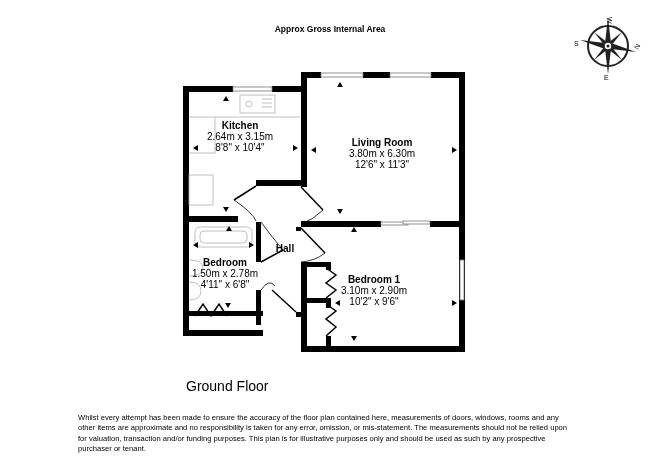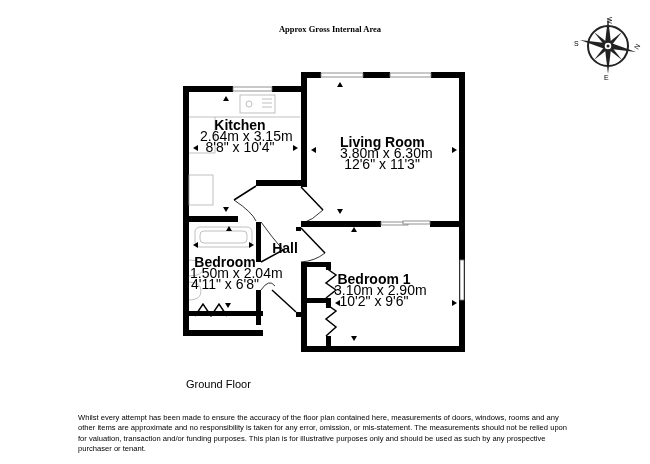--- a/index.html
+++ b/index.html
@@ -1,23 +1,23 @@
 <!DOCTYPE html>
 <html><head>
 <meta charset="utf-8">
 <style>
   html,body{margin:0;padding:0;background:#fff;}
   body{width:650px;height:464px;position:relative;overflow:hidden;font-family:"Liberation Sans",sans-serif;color:#000;}
-  .area{position:absolute;left:225px;top:24px;width:210px;text-align:center;font-size:8.5px;font-weight:bold;line-height:11px;font-family:Liberation Serif, serif;}
+  .area{position:absolute;left:225px;top:24px;width:210px;text-align:center;font-size:8.5px;font-weight:bold;line-height:11px;}
   .compass{position:absolute;left:572px;top:10px;width:72px;height:72px;}
   svg.plan{position:absolute;left:0;top:0;}
-  .room-label{position:absolute;text-align:center;font-size:14px;line-height:11px;white-space:nowrap;}
+  .room-label{position:absolute;text-align:center;font-size:10px;line-height:11px;white-space:nowrap;}
   .room-label .name{font-weight:bold;display:block;}
   .room-label .dim{display:block;}
-  .floor-name{position:absolute;left:186px;top:378px;font-size:11px;}
+  .floor-name{position:absolute;left:186px;top:378px;font-size:14px;}
   .disclaimer{position:absolute;left:78px;top:413px;width:500px;text-align:left;font-size:7.6px;line-height:10.3px;}
 </style>
 </head>
 <body>
 
 <div class="area">
   <div>Approx Gross Internal Area</div>
 </div>
 
 <svg class="compass" viewBox="0 0 72 72">
@@ -145,21 +145,21 @@
 <div class="room-label" style="left:340px;top:137px;width:84px;">
   <span class="name">Living Room</span>
   <span class="dim">3.80m x 6.30m</span>
   <span class="dim">12'6" x 11'3"</span>
 </div>
 <div class="room-label" style="left:265px;top:243px;width:40px;">
   <span class="name">Hall</span>
 </div>
 <div class="room-label" style="left:190px;top:257px;width:70px;">
   <span class="name">Bedroom</span>
-  <span class="dim">1.50m x 2.04m</span>
+  <span class="dim">1.50m x 2.78m</span>
   <span class="dim">4'11" x 6'8"</span>
 </div>
 <div class="room-label" style="left:334px;top:274px;width:80px;">
   <span class="name">Bedroom 1</span>
   <span class="dim">3.10m x 2.90m</span>
   <span class="dim">10'2" x 9'6"</span>
 </div>
 
 <div class="floor-name">Ground Floor</div>
 

